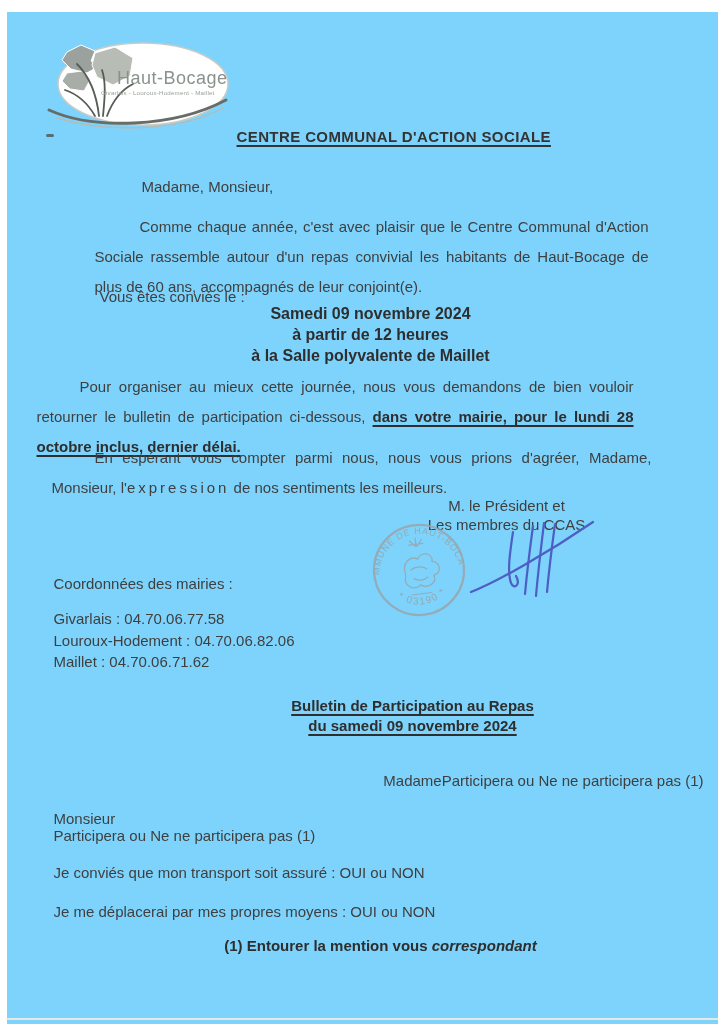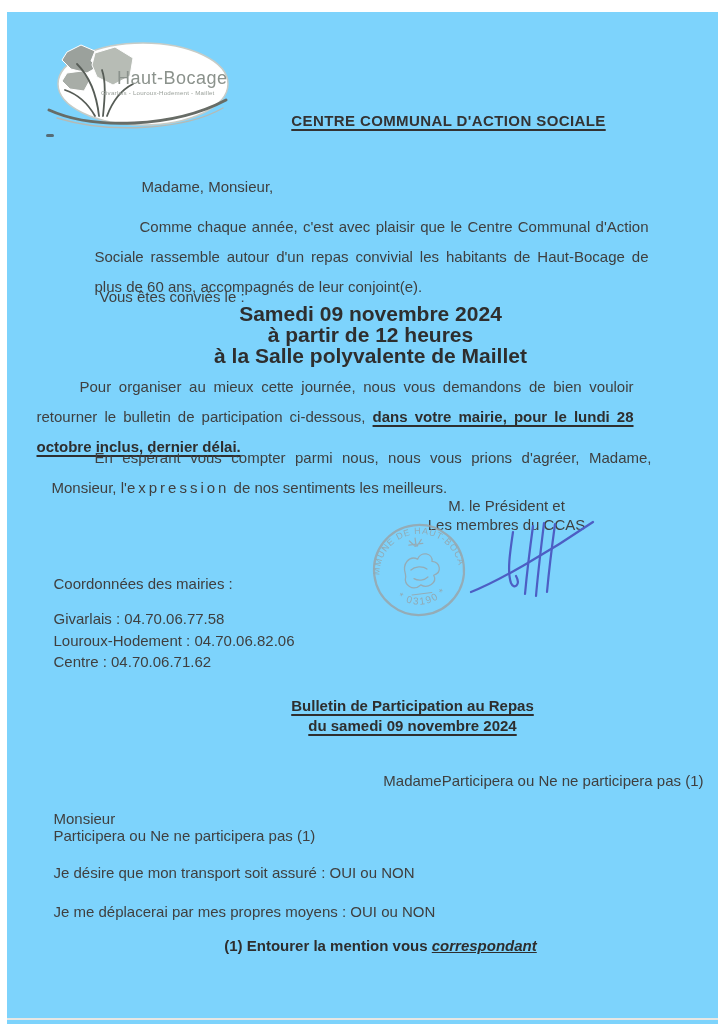--- a/index.html
+++ b/index.html
@@ -9,42 +9,42 @@
     position: relative;
     width: 711px; height: 1024px;
     margin: 12px auto;
     background: #7dd3fc;
     color: #3f3f3f;
     font-size: 15px;
     overflow: hidden;
   }
   .abs { position: absolute; }
   .doc-title {
-    left: 230px; top: 100px; width: 424px;
-    text-align: center;
+    left: 230px; top: 116px; width: 424px;
+    text-align: left;
     font-weight: 700; color: #333333;
     letter-spacing: 0.4px;
     text-decoration: underline;
     text-decoration-thickness: 1.5px;
     text-underline-offset: 3px;
   }
   .dash-mark {
     left: 39px; top: 122px; width: 8px; height: 3px;
     background: #4a4a4a; opacity: .75; border-radius: 2px;
   }
   .salutation { left: 135px; top: 166px; }
   .para { text-align: justify; line-height: 30px; }
   .p1 { left: 88px; top: 200px; width: 554px; text-indent: 45px; }
   .p2 { left: 30px; top: 360px; width: 597px; text-indent: 43px; }
   .p3 { left: 45px; top: 431px; width: 600px; text-indent: 43px; }
   .invite-intro { left: 93px; top: 276px; }
   .event-block {
     left: 164px; top: 291px; width: 400px;
     text-align: center; font-weight: 700; color: #2e2e2e;
-    line-height: 21px; font-size: 21px;
+    line-height: 21px; font-size: 16px;
   }
   .bu {
     font-weight: 700; color: #2e2e2e;
     text-decoration: underline;
     text-decoration-thickness: 1.5px;
     text-underline-offset: 3px;
   }
   .spaced { letter-spacing: 3px; }
   .sig-block {
     left: 400px; top: 484px; width: 200px;
@@ -73,21 +73,21 @@
     display: flex; justify-content: flex-end;
   }
   .row-madame { top: 760px; }
   .row-monsieur { top: 798px; flex-direction: column; }
   .transport-1 { left: 47px; top: 852px; }
   .transport-2 { left: 47px; top: 891px; }
   .footnote {
     left: 24px; top: 925px; width: 700px;
     text-align: center; font-weight: 700; color: #2e2e2e;
   }
-  .footnote .it { font-style: italic; text-decoration: underline; }
+  .footnote .it { font-style: italic; }
   .scan-edge-bottom {
     left: 0; top: 1006px; width: 724px; height: 2px;
     background: #e7e7e4;
   }
   svg text { font-family: "Liberation Sans", sans-serif; }
 </style>
 </head>
 <body>
 
 <div class="page">
@@ -170,37 +170,37 @@
         <path d="M98,14 C95,36 92,60 90,82"></path>
       </g>
     </svg>
   </div>
 
   <div class="abs contacts-heading"><span class="u">Coordonnées des mairies</span><span> :</span></div>
 
   <div class="abs contacts-list">
     <div>Givarlais : 04.70.06.77.58</div>
     <div>Louroux-Hodement : 04.70.06.82.06</div>
-    <div>Centre : 04.70.06.71.62</div>
+    <div>Maillet : 04.70.06.71.62</div>
   </div>
 
   <div class="abs bulletin-title">
     <div class="line">Bulletin de Participation au Repas</div>
     <div class="line">du samedi 09 novembre 2024</div>
   </div>
 
   <div class="abs bulletin-row row-madame">
     <span>Madame</span>
     <span>Participera ou Ne ne participera pas (1)</span>
   </div>
   <div class="abs bulletin-row row-monsieur">
     <span>Monsieur</span>
     <span>Participera ou Ne ne participera pas (1)</span>
   </div>
 
-  <div class="abs transport-1">Je désire que mon transport soit assuré : OUI ou NON</div>
+  <div class="abs transport-1">Je conviés que mon transport soit assuré : OUI ou NON</div>
   <div class="abs transport-2">Je me déplacerai par mes propres moyens : OUI ou NON</div>
 
   <div class="abs footnote"><span>(1) Entourer la mention vous </span><span class="it">correspondant</span></div>
 
   <div class="abs scan-edge-bottom"></div>
 
 </div>
 
 </body></html>

